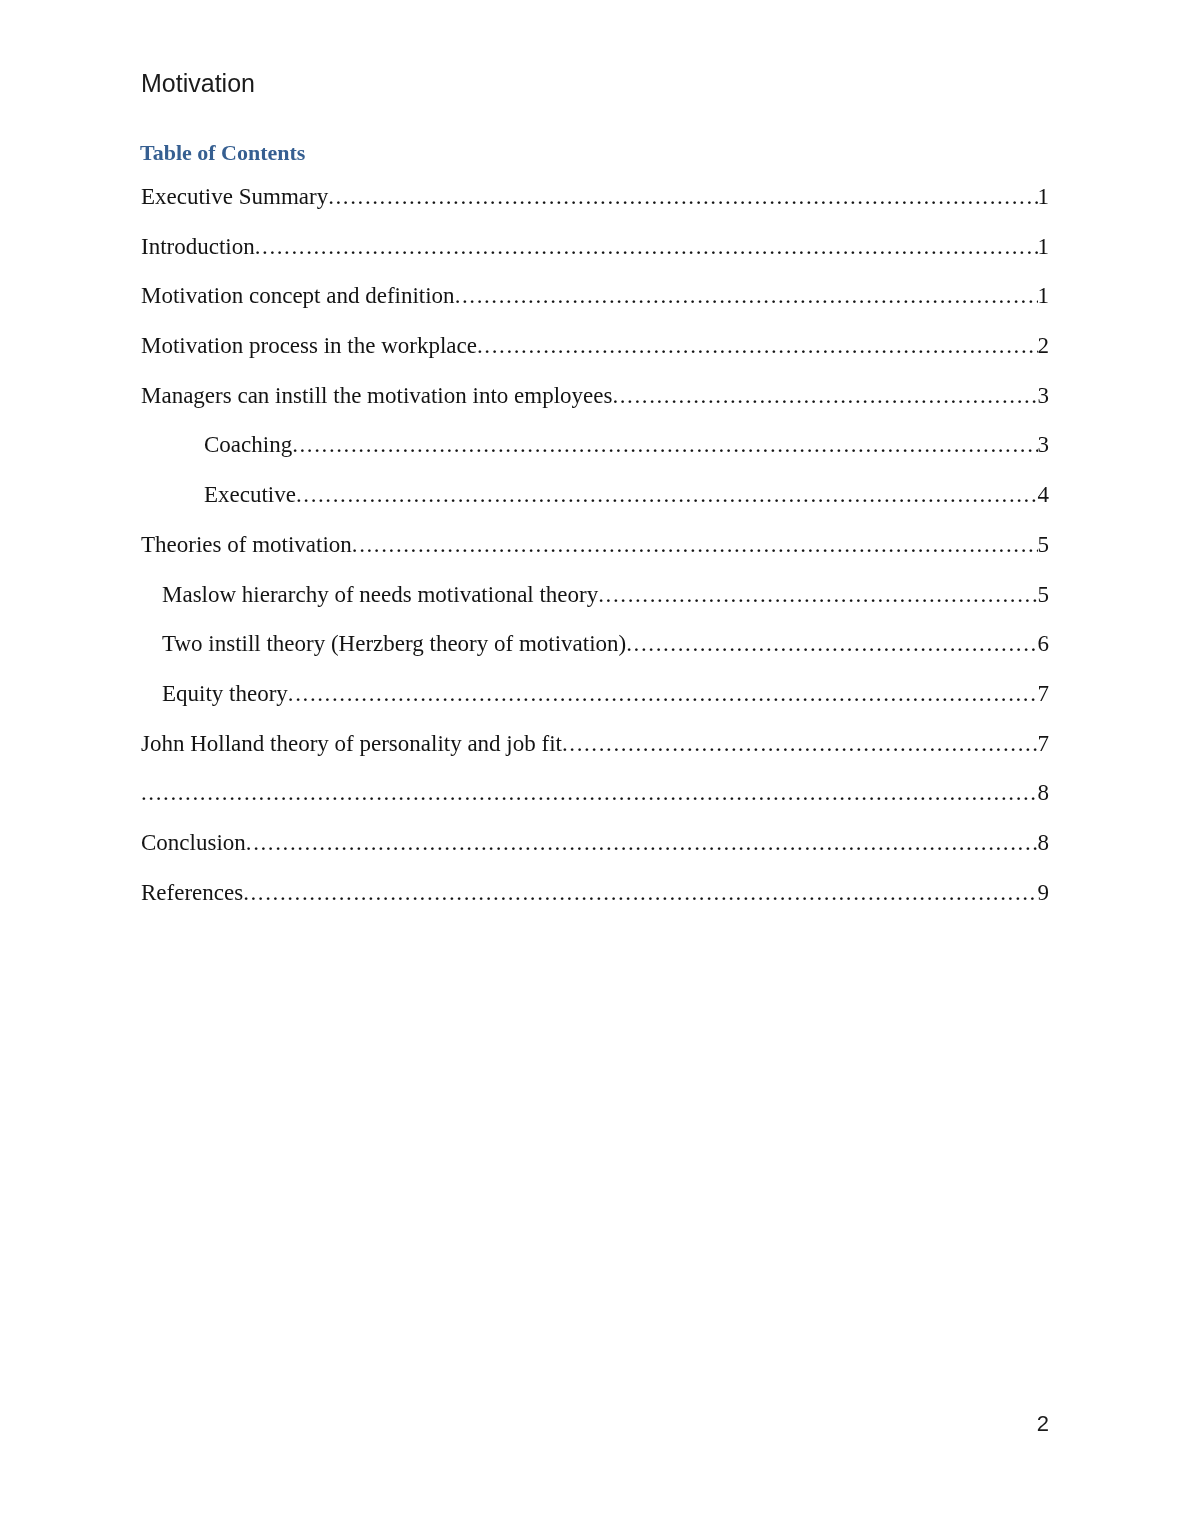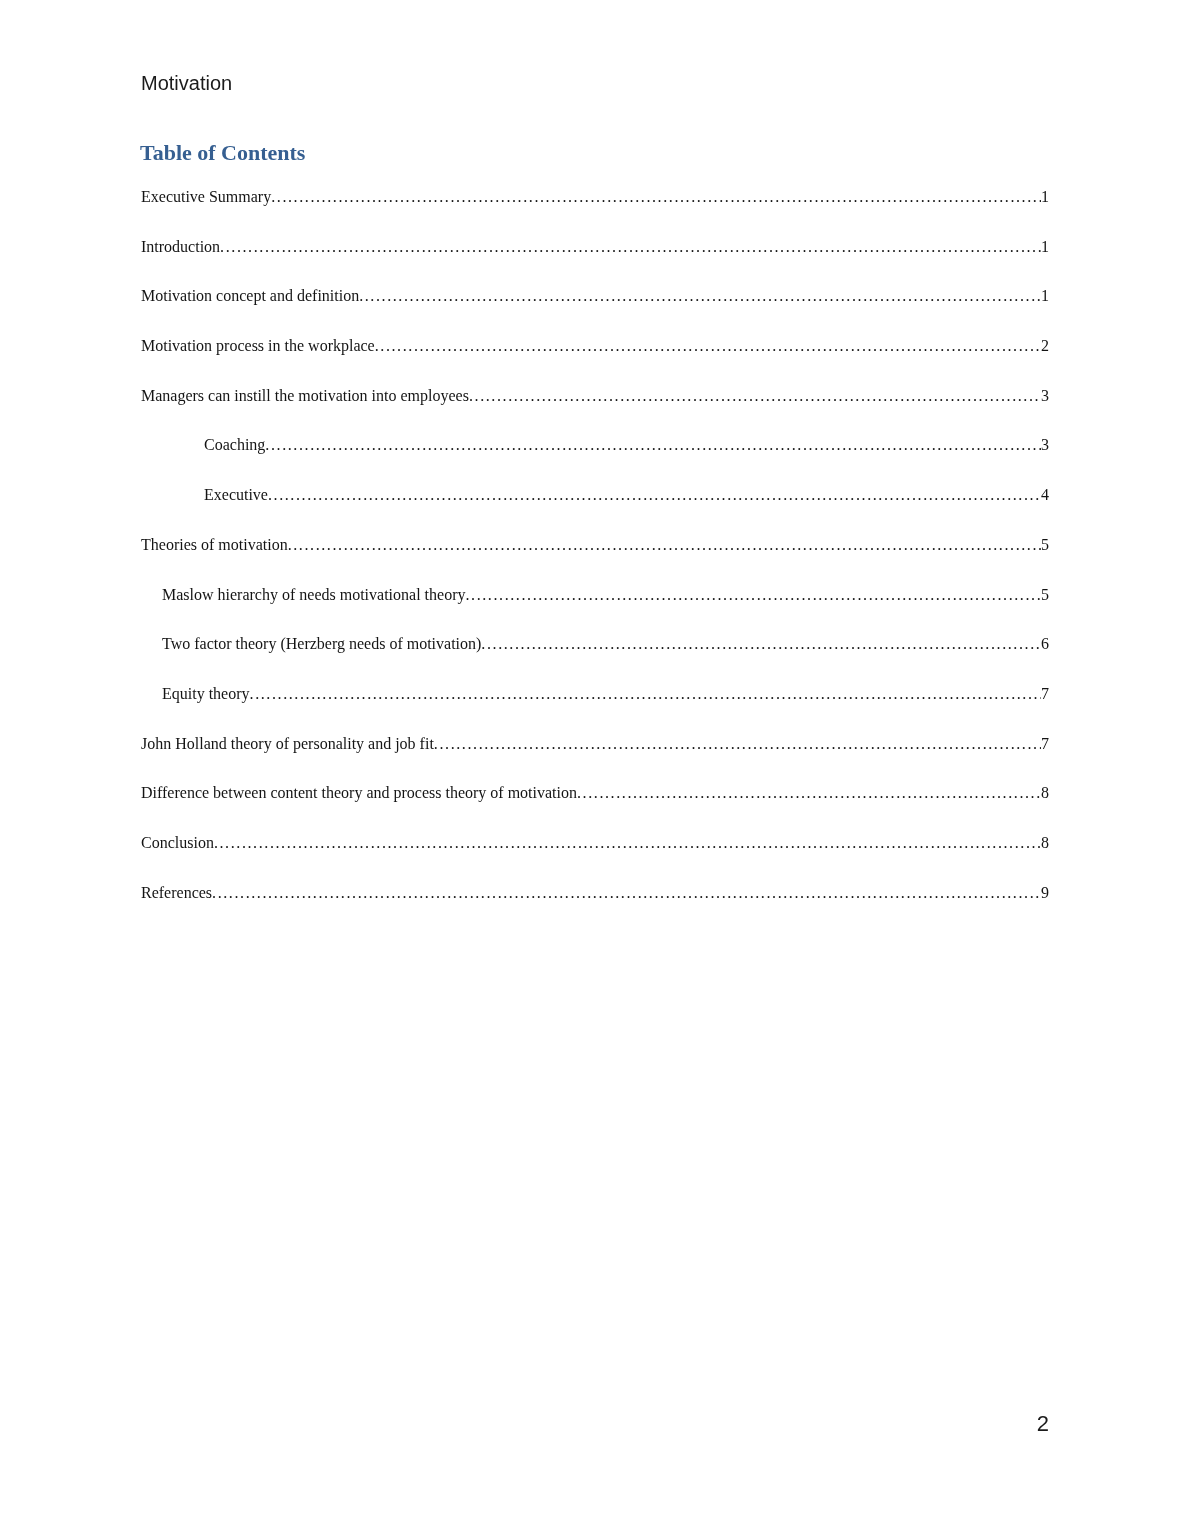--- a/index.html
+++ b/index.html
@@ -15,21 +15,21 @@
   .doc-page {
     position: absolute;
     inset: 0;
     background: var(--background, #ffffff);
   }
   .doc-header {
     position: absolute;
     left: 141px;
     top: 71px;
     font-family: "Liberation Sans", sans-serif;
-    font-size: 20px;
+    font-size: 25px;
     line-height: 24px;
     color: #1b1b1b;
   }
   .toc-heading {
     position: absolute;
     left: 140px;
     top: 136px;
     font-family: "Liberation Serif", serif;
     font-weight: bold;
     font-size: 22px;
@@ -41,21 +41,21 @@
     position: absolute;
     left: 141px;
     top: 172px;
     width: 908px;
   }
   .toc-entry {
     display: flex;
     align-items: center;
     height: 49.7px;
     line-height: 49.7px;
-    font-size: 16px;
+    font-size: 23px;
     white-space: nowrap;
   }
   .toc-entry.lvl1 { padding-left: 21px; }
   .toc-entry.lvl2 { padding-left: 63px; }
   .toc-label { flex: 0 0 auto; }
   .toc-dots {
     flex: 1 1 auto;
     overflow: hidden;
     white-space: nowrap;
     min-width: 0;
@@ -137,39 +137,38 @@
         <span class="toc-page">5</span>
     </div>
 
     <div class="toc-entry lvl1">
       <span class="toc-label">Maslow hierarchy of needs motivational theory</span>
         <span class="toc-dots"></span>
         <span class="toc-page">5</span>
     </div>
 
     <div class="toc-entry lvl1">
-      <span class="toc-label">Two factor theory (Herzberg needs of motivation)</span>
+      <span class="toc-label">Two instill theory (Herzberg theory of motivation)</span>
         <span class="toc-dots"></span>
         <span class="toc-page">6</span>
     </div>
 
     <div class="toc-entry lvl1">
       <span class="toc-label">Equity theory</span>
         <span class="toc-dots"></span>
         <span class="toc-page">7</span>
     </div>
 
     <div class="toc-entry lvl0">
       <span class="toc-label">John Holland theory of personality and job fit</span>
         <span class="toc-dots"></span>
         <span class="toc-page">7</span>
     </div>
 
     <div class="toc-entry lvl0">
-      <span class="toc-label">Difference between content theory and process theory of motivation</span>
         <span class="toc-dots"></span>
         <span class="toc-page">8</span>
     </div>
 
     <div class="toc-entry lvl0">
       <span class="toc-label">Conclusion</span>
         <span class="toc-dots"></span>
         <span class="toc-page">8</span>
     </div>
 

